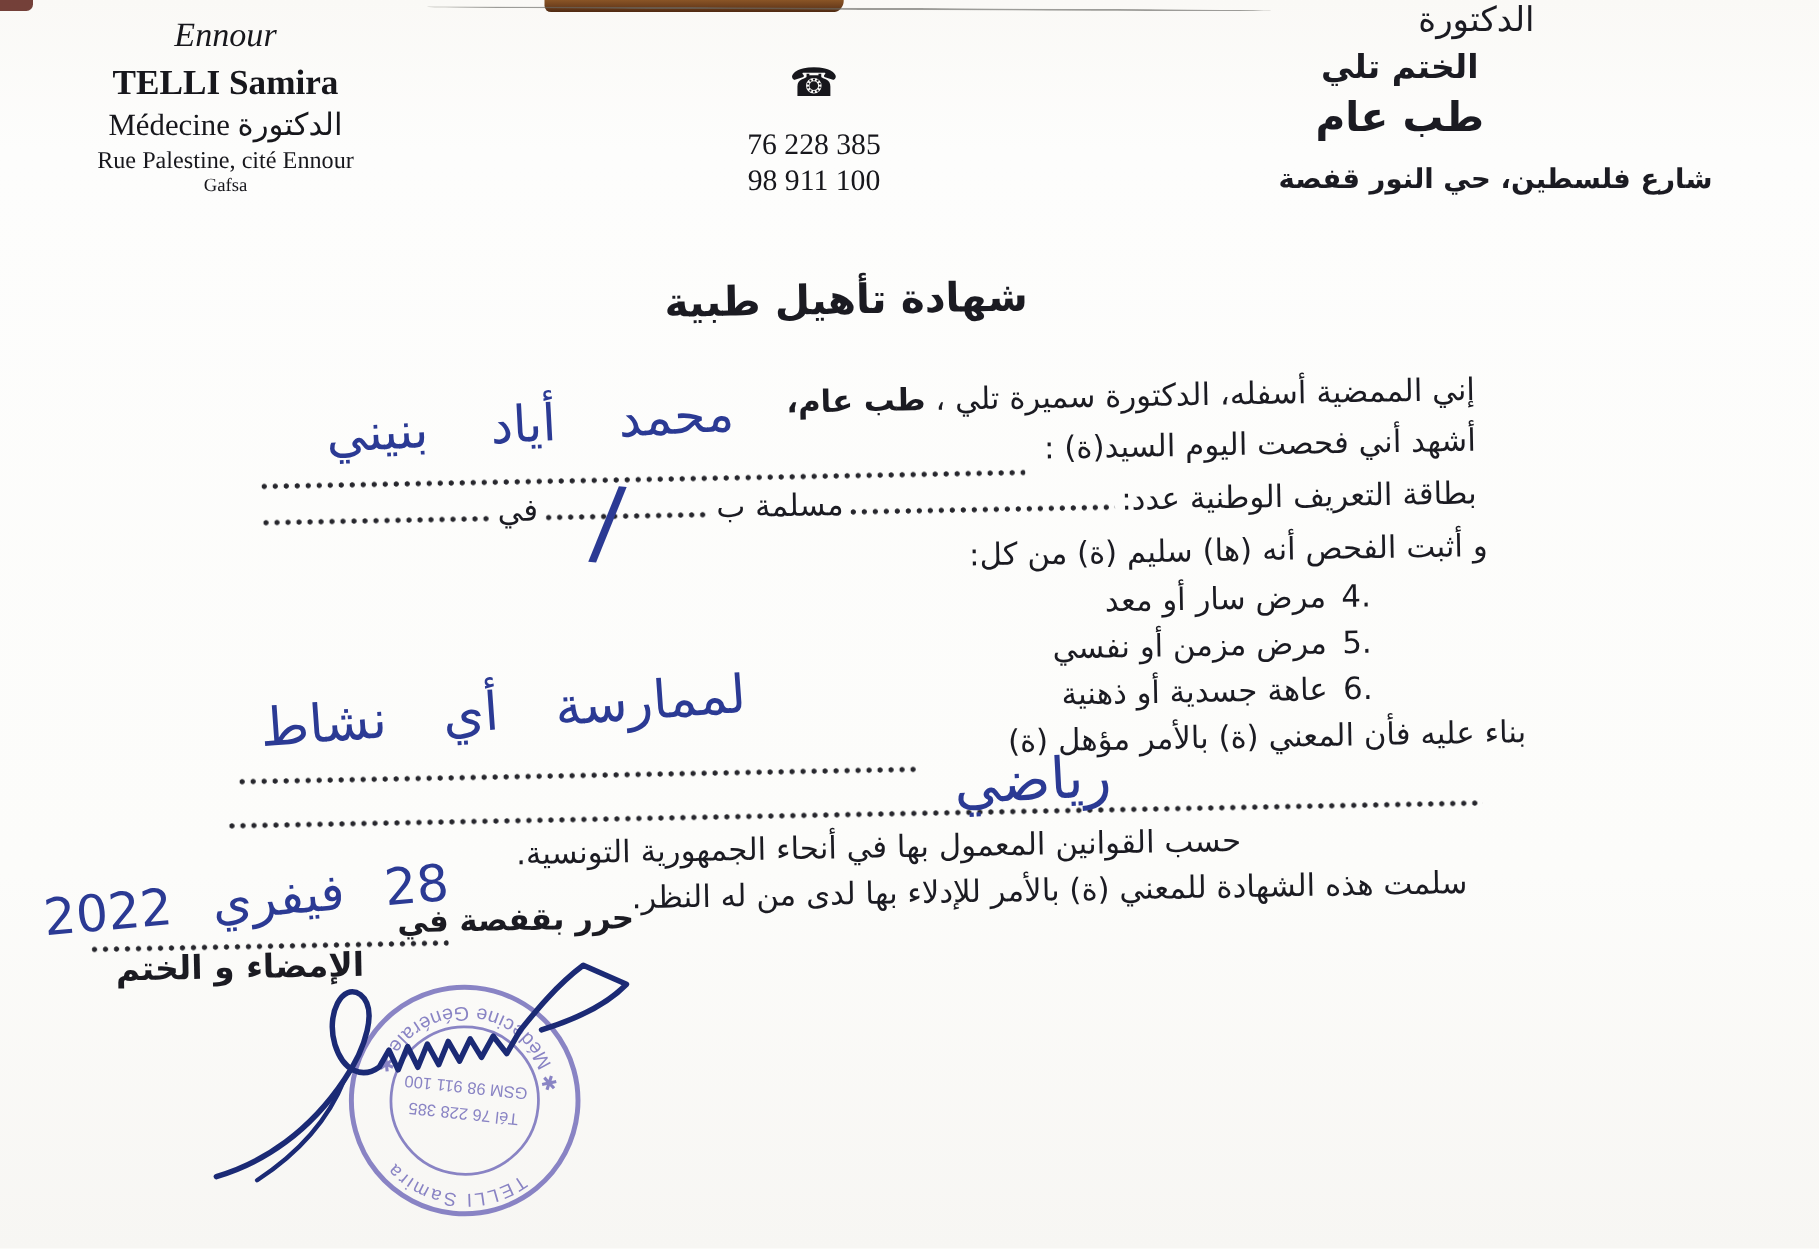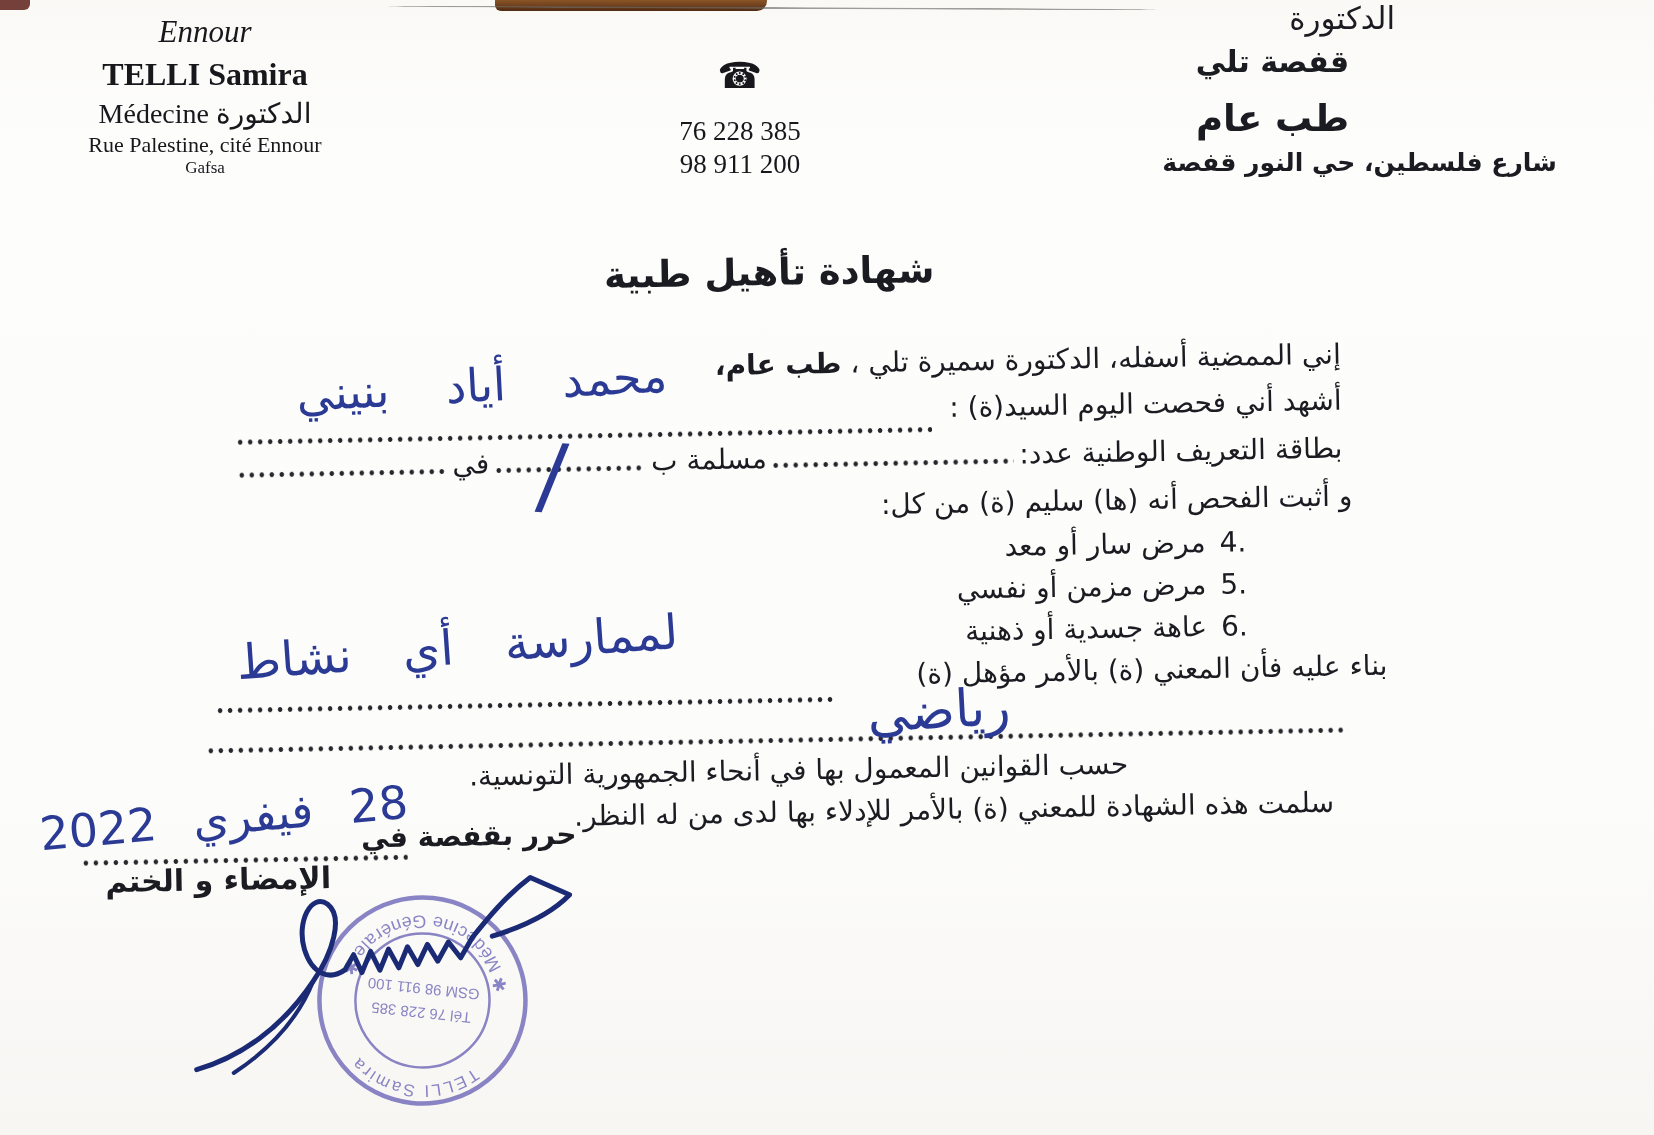--- a/index.html
+++ b/index.html
@@ -49,27 +49,27 @@
     <div class="fr i" style="font-size:31px;">Ennour</div>
     <div class="fr b" style="font-size:32px;margin-top:6px;">TELLI Samira</div>
     <div class="fr" style="font-size:28px;margin-top:4px;">Médecine الدكتورة</div>
     <div class="fr" style="font-size:22px;margin-top:2px;text-align:center;">Rue Palestine, cité Ennour</div>
     <div class="fr" style="font-size:17px;">Gafsa</div>
   </div>
 
   <div class="abs center" style="left:620px;top:58px;width:240px;">
     <div style="font-size:36px;color:#17171c;line-height:1;">☎</div>
     <div class="fr" style="font-size:27px;margin-top:22px;">76 228 385</div>
-    <div class="fr" style="font-size:27px;margin-top:2px;">98 911 200</div>
+    <div class="fr" style="font-size:27px;margin-top:2px;">98 911 100</div>
   </div>
 
   <div class="abs center" style="left:1150px;top:0px;width:245px;">
     <div class="ar" style="font-size:31px;text-align:right;">الدكتورة</div>
-    <div class="ar b" style="font-size:30px;margin-top:8px;">قفصة تلي</div>
-    <div class="ar b" style="font-size:37px;margin-top:18px;">طب عام</div>
+    <div class="ar b" style="font-size:30px;margin-top:8px;">الختم تلي</div>
+    <div class="ar b" style="font-size:37px;margin-top:6px;">طب عام</div>
   </div>
   <div class="abs ar b center" style="left:1127px;top:148px;width:465px;font-size:25px;">شارع فلسطين، حي النور قفصة</div>
 
   <div class="skew">
 
     <div class="abs ar b center" style="left:545px;top:250px;width:460px;font-size:37px;">شهادة تأهيل طبية</div>
 
     <div class="abs ar line" style="right:309px;top:346px;"><span>إني الممضية أسفله، الدكتورة سميرة تلي ، </span><span class="b">طب عام،</span></div>
 
     <div class="abs ar line" style="right:309px;top:392px;">أشهد أني فحصت اليوم السيد(ة) :</div>

